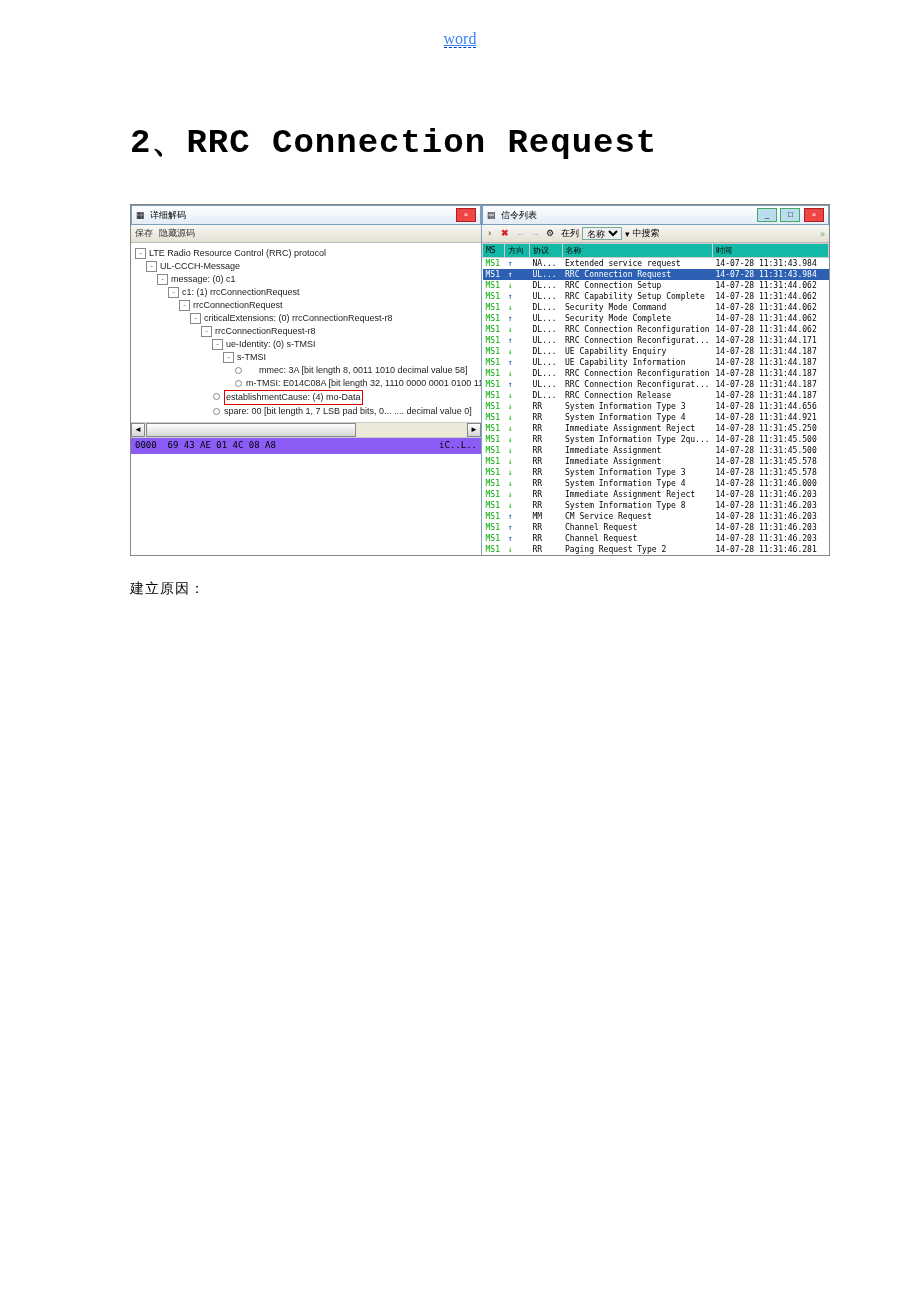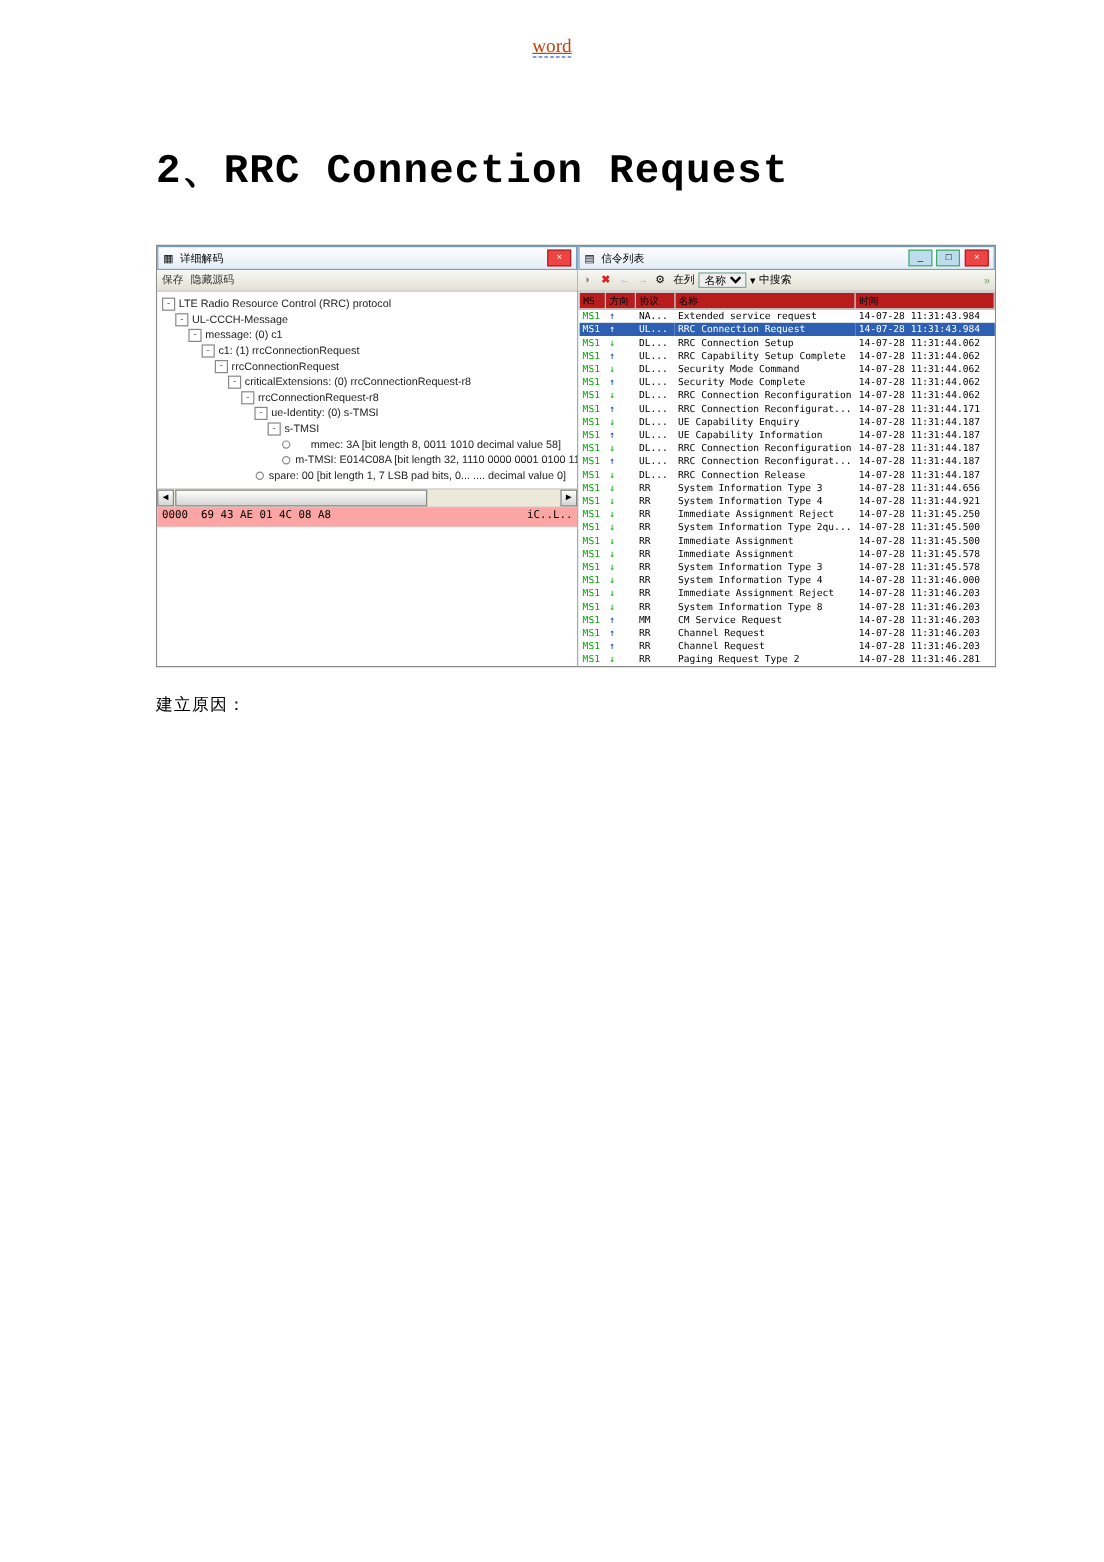--- a/index.html
+++ b/index.html
@@ -1,18 +1,18 @@
 <!DOCTYPE html>
 <html><head>
 <meta charset="utf-8">
 <style>
   body { margin:0; padding:0; background:#fff; font-family:"SimSun","宋体",serif; width:920px; }
   .page { width:920px; padding:30px 0 40px 0; box-sizing:border-box; }
   .header { text-align:center; }
-  .header a { color:#c2410c; text-decoration:underline; font-size:16px; font-family:"Times New Roman",serif; border-bottom:1px dashed #0040c0; }
+  .header a { color:#3b82f6; text-decoration:underline; font-size:16px; font-family:"Times New Roman",serif; border-bottom:1px dashed #0040c0; }
   .heading { margin:70px 0 40px 130px; font-family:"SimHei","黑体","Courier New",monospace; font-size:34px; font-weight:bold; letter-spacing:1px; }
   .shot { margin:40px 0 20px 130px; width:700px; border:1px solid #888; background:#ece9d8; font-family:"SimSun",sans-serif; font-size:9px; box-sizing:border-box; }
   .panes { display:flex; }
   .left { width:350px; border-right:1px solid #7b9ebd; background:#fff; }
   .right { flex:1; background:#fff; }
   .winbar { display:flex; align-items:center; background:linear-gradient(#fdfdff,#e4ecf7); padding:2px 4px; border:1px solid #7b9ebd; }
   .winbar .icon { display:inline-block; width:10px; height:10px; margin-right:4px; }
   .winbar .spacer { flex:1; }
   .winbtns span { display:inline-block; width:18px; height:12px; border:1px solid #4a6; margin-left:1px; background:#bde; font-size:8px; line-height:12px; text-align:center; }
   .winbtns .close { background:#e44; color:#fff; border-color:#a22; }
@@ -21,26 +21,26 @@
   .tree { padding:4px 2px 4px 4px; line-height:13px; font-size:9px; color:#222; overflow:hidden; white-space:nowrap; }
   .tree .n { display:flex; align-items:flex-start; }
   .tree .e { display:inline-block; width:9px; height:9px; border:1px solid #888; margin:1px 3px 0 0; font-size:8px; line-height:8px; text-align:center; color:#555; background:#fff; flex-shrink:0; }
   .tree .d { display:inline-block; width:5px; height:5px; border:1px solid #888; border-radius:50%; margin:3px 4px 0 1px; flex-shrink:0; }
   .tree .l { font-family:Tahoma,Verdana,sans-serif; }
   .tree .redbox { border:1px solid #d00; padding:0 1px; }
   .hscroll { height:14px; background:#ece9d8; border-top:1px solid #ccc; position:relative; }
   .hscroll .ar { position:absolute; top:0; width:14px; height:14px; background:linear-gradient(#fefefe,#d5d5d5); border:1px solid #888; box-sizing:border-box; font-size:8px; line-height:12px; text-align:center; }
   .hscroll .al { left:0; } .hscroll .arr { right:0; }
   .hscroll .th { position:absolute; left:15px; width:210px; height:14px; background:linear-gradient(#fefefe,#d5d5d5); border:1px solid #888; box-sizing:border-box; }
-  .hex { padding:2px 4px 4px 4px; border-top:1px solid #ccc; font-family:monospace; font-size:9px; background:#fca5a5; display:flex; justify-content:space-between; }
+  .hex { padding:2px 4px 4px 4px; border-top:1px solid #ccc; font-family:monospace; font-size:9px; background:#8b5cf6; display:flex; justify-content:space-between; }
   .rtool { display:flex; align-items:center; gap:3px; padding:2px 4px; background:linear-gradient(#f7f7f4,#e4e1d3); border-bottom:1px solid #bbb; font-size:9px; }
   .tico { width:12px; height:12px; display:inline-block; }
   .sel { border:1px solid #7a9; height:13px; font-size:9px; }
   .tbl { width:100%; border-collapse:collapse; font-size:8px; font-family:"SimSun",monospace; }
-  .tbl th { background:#b91c1c; text-align:left; padding:1px 3px; border:1px solid #ccc; font-weight:normal; white-space:nowrap; }
+  .tbl th { background:#14b8a6; text-align:left; padding:1px 3px; border:1px solid #ccc; font-weight:normal; white-space:nowrap; }
   .tbl td { padding:0 3px; white-space:nowrap; line-height:11px; }
   .tbl .ms { color:#0a0; }
   .tbl .up { color:#14a; }
   .tbl .dn { color:#0a0; }
   .tbl .hl td { background:#2d5fb3; color:#fff; }
   .tbl .hl .ms, .tbl .hl .up { color:#fff; }
   .body-text { margin:20px 130px 0 130px; font-size:14px; line-height:26px; letter-spacing:1px; font-family:"SimSun","宋体",serif; }
   .body-text .indent { text-indent:2em; }
   .footer { margin-top:600px; text-align:center; font-size:14px; font-family:"SimSun",serif; }
 </style>
@@ -110,20 +110,24 @@
             <div class="n" style="padding-left: 99px; gap: 13px;">
               <span class="d"></span>
               <span class="l">mmec: 3A [bit length 8, 0011 1010 decimal value 58]</span>
             </div>
             <div class="n" style="padding-left: 99px;">
               <span class="d"></span>
               <span class="l">m-TMSI: E014C08A [bit length 32, 1110 0000  0001 0100  110</span>
             </div>
             <div class="n" style="padding-left: 77px;">
               <span class="d"></span>
+              <span class="l redbox">establishmentCause: (4) mo-Data</span>
+            </div>
+            <div class="n" style="padding-left: 77px;">
+              <span class="d"></span>
               <span class="l">spare: 00 [bit length 1, 7 LSB pad bits, 0... .... decimal value 0]</span>
             </div>
           </div>
         <div class="hscroll">
           <div class="ar al">◄</div>
           <div class="th"></div>
           <div class="ar arr">►</div>
         </div>
         <div class="hex">
           <span><span>0000</span>&nbsp;&nbsp;<span>69 43 AE 01 4C 08 A8</span></span>

